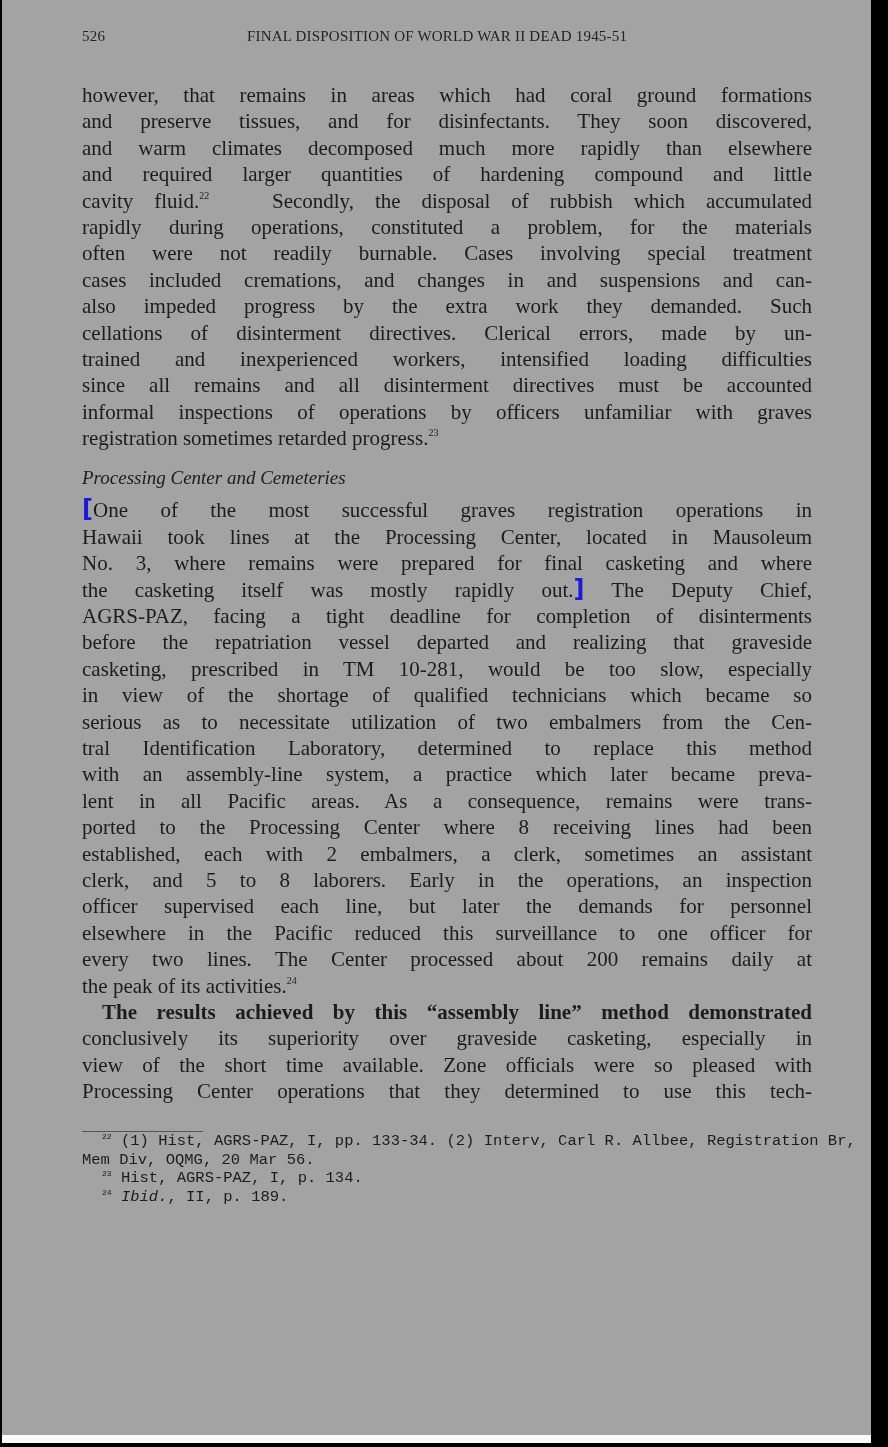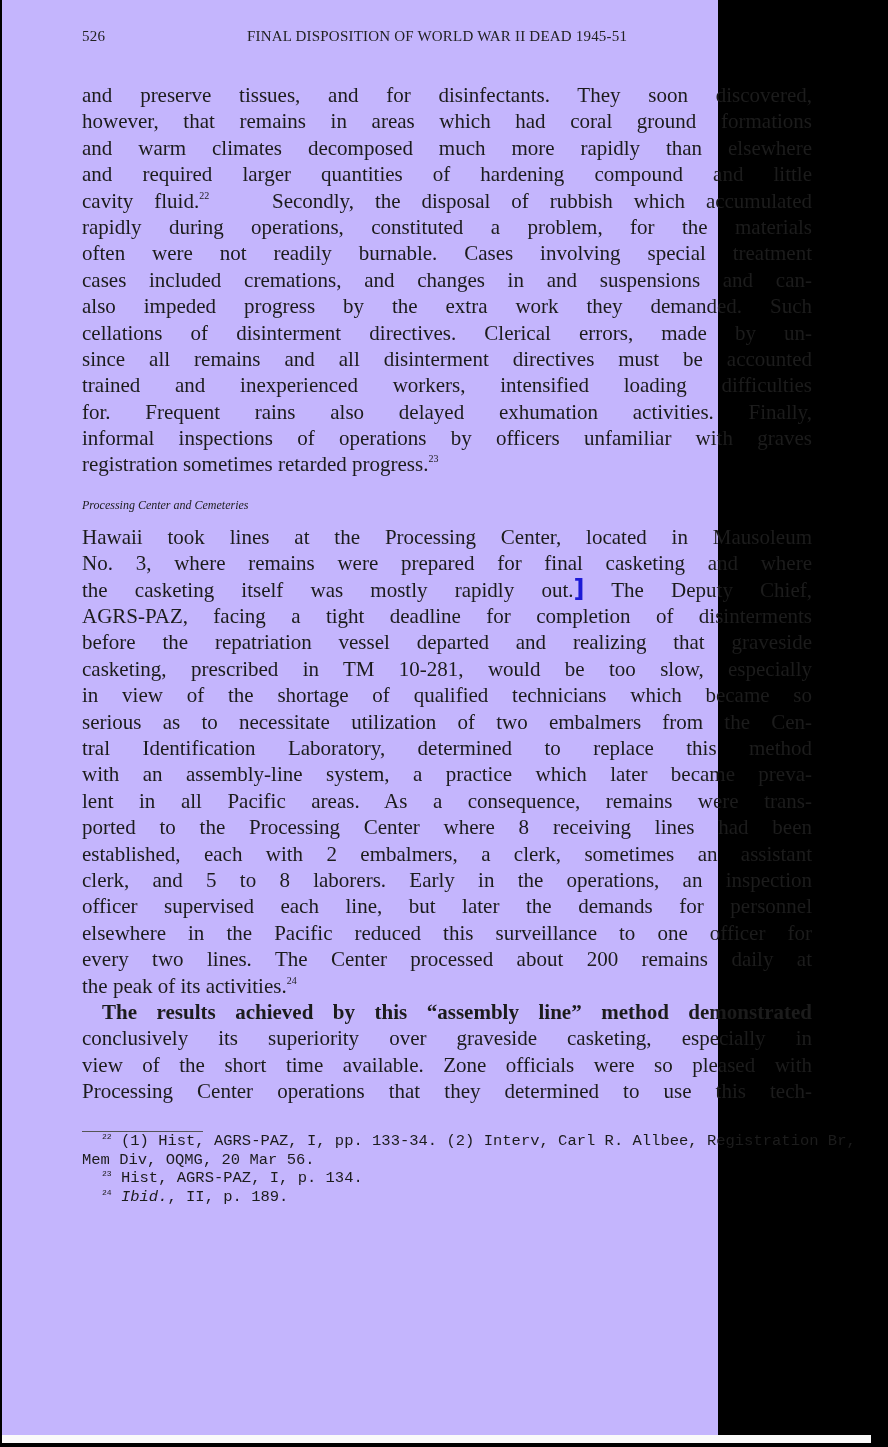--- a/index.html
+++ b/index.html
@@ -3,22 +3,22 @@
 <meta charset="utf-8">
 <style>
   html, body { margin: 0; padding: 0; }
   body {
     width: 888px; height: 1447px; background: #000;
     position: relative; overflow: hidden;
     font-family: "Liberation Serif", "DejaVu Serif", serif;
     color: #1c1c1c;
   }
   .page {
-    position: absolute; left: 2px; top: 0; width: 716px; height: 1435px;
-    background: #c4b5fd;
+    position: absolute; left: 2px; top: 0; width: 869px; height: 1435px;
+    background: #a3a3a3;
   }
   .page-bottom-strip {
     position: absolute; left: 2px; top: 1435px; width: 869px; height: 8px;
     background: #fafafa;
   }
   .running-head {
     position: absolute; top: 28px; left: 80px; width: 742px;
     font-size: 15px; letter-spacing: 0.2px; color: #222;
   }
   .running-head .folio { position: absolute; left: 0; top: 0; }
@@ -29,21 +29,21 @@
     font-size: 21px; line-height: 26.4px;
     text-align: justify;
   }
   .body-text p { margin: 0; }
   .line { display: block; text-align: justify; text-align-last: justify; white-space: nowrap; height: 26.4px; }
   .line.last { text-align-last: left; }
   .indent { padding-left: 20px; font-weight: bold; }
   sup { font-size: 10px; line-height: 0; vertical-align: 9px; }
 
   .subhead {
-    font-style: italic; font-size: 12px; margin-top: 14px; margin-bottom: 8px; height: 24px;
+    font-style: italic; font-size: 19px; margin-top: 14px; margin-bottom: 8px; height: 24px;
   }
   .bracket {
     color: #1d1ad6; font-family: "DejaVu Sans", sans-serif; font-weight: bold;
     font-size: 24px; line-height: 0;
   }
   .rule {
     margin-top: 27px; width: 121px; height: 1px; background: #555;
   }
   .footnotes {
     margin-top: 0; font-size: 15.5px; line-height: 18.5px; font-family: Liberation Mono, monospace;
@@ -56,40 +56,40 @@
 <body>
 
 <div class="page">
   <div class="running-head">
     <span class="folio">526</span>
     <span class="title">FINAL DISPOSITION OF WORLD WAR II DEAD 1945-51</span>
   </div>
 
   <div class="body-text">
     <p>
+      <span class="line">however, that remains in areas which had coral ground formations</span>
       <span class="line">and preserve tissues, and for disinfectants.  They soon discovered,</span>
-      <span class="line">however, that remains in areas which had coral ground formations</span>
       <span class="line">and warm climates decomposed much more rapidly than elsewhere</span>
       <span class="line">and required larger quantities of hardening compound and little</span>
       <span class="line"><span>cavity fluid.</span><sup>22</sup>&nbsp;&nbsp;&nbsp;<span>Secondly, the disposal of rubbish which accumulated</span></span>
       <span class="line">rapidly during operations, constituted a problem, for the materials</span>
       <span class="line">often were not readily burnable.  Cases involving special treatment</span>
       <span class="line">cases included cremations, and changes in and suspensions and can-</span>
       <span class="line">also impeded progress by the extra work they demanded.  Such</span>
       <span class="line">cellations of disinterment directives.  Clerical errors, made by un-</span>
+      <span class="line">trained and inexperienced workers, intensified loading difficulties</span>
       <span class="line">since all remains and all disinterment directives must be accounted</span>
-      <span class="line">trained and inexperienced workers, intensified loading difficulties</span>
-      <span class="line">for.  Frequent rains also delayed exhumation activities.  Finally,</span>
       <span class="line">informal inspections of operations by officers unfamiliar with graves</span>
       <span class="line last"><span>registration sometimes retarded progress.</span><sup>23</sup></span>
     </p>
 
     <div class="subhead">Processing Center and Cemeteries</div>
 
     <p>
+      <span class="line"><span class="bracket" style="color: rgb(29, 26, 214);">[</span><span>One of the most successful graves registration operations in</span></span>
       <span class="line">Hawaii took lines at the Processing Center, located in Mausoleum</span>
       <span class="line">No. 3, where remains were prepared for final casketing and where</span>
       <span class="line"><span>the casketing itself was mostly rapidly out.</span><span class="bracket" style="color: rgb(29, 26, 214);">]</span> <span>The Deputy Chief,</span></span>
       <span class="line">AGRS-PAZ, facing a tight deadline for completion of disinterments</span>
       <span class="line">before the repatriation vessel departed and realizing that graveside</span>
       <span class="line">casketing, prescribed in TM 10-281, would be too slow, especially</span>
       <span class="line">in view of the shortage of qualified technicians which became so</span>
       <span class="line">serious as to necessitate utilization of two embalmers from the Cen-</span>
       <span class="line">tral Identification Laboratory, determined to replace this method</span>
       <span class="line">with an assembly-line system, a practice which later became preva-</span>

